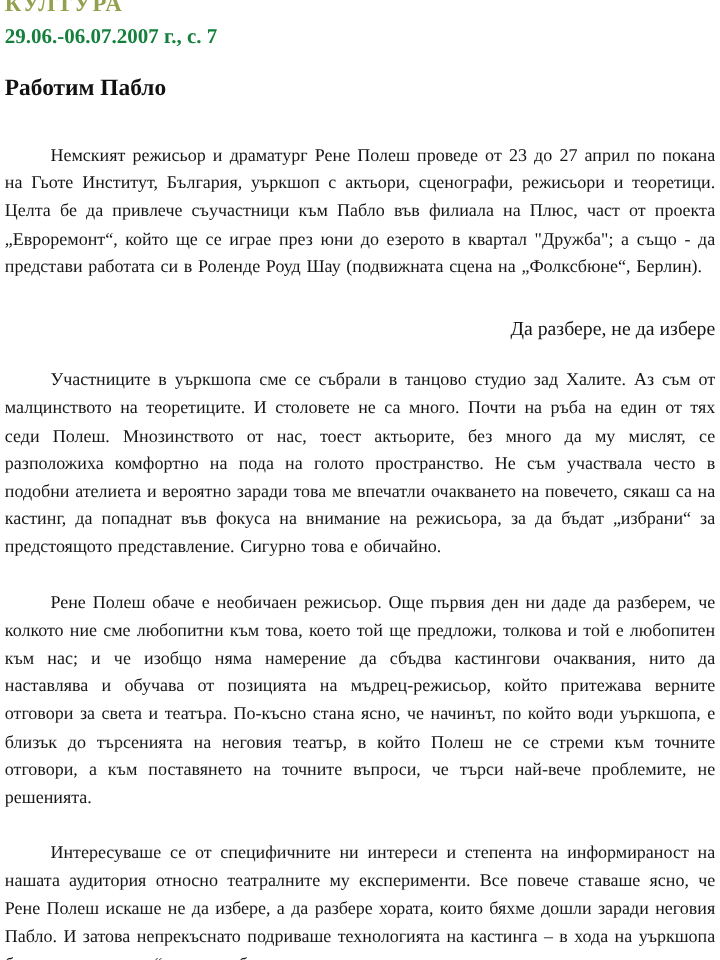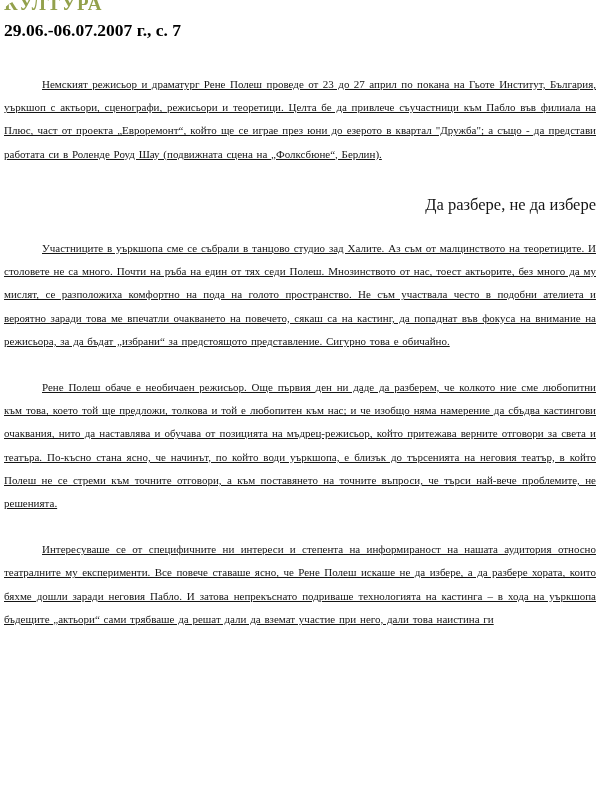--- a/index.html
+++ b/index.html
@@ -1,15 +1,15 @@
 <!DOCTYPE html>
 <html><head>
 <meta charset="utf-8">
 <style>
-  * { margin: 0; padding: 0; box-sizing: border-box; border-radius: 21px; }
+  * { margin: 0; padding: 0; box-sizing: border-box; }
 
   html, body {
     width: 600px;
     height: 800px;
     background: #ffffff;
     overflow: hidden;
   }
 
   .page {
     width: 600px;
@@ -27,45 +27,44 @@
     font-size: 19px;
     letter-spacing: 1.5px;
     color: #93a14c;
     margin-top: -6px;        
     line-height: 19px;
   }
 
   .issue-line {
     font-weight: 700;
     font-size: 17.5px;
-    color: #000000;
+    color: #15803d;
     margin-top: 7px;
     line-height: 20px;
   }
 
   .article-title {
     font-weight: 700;
     font-size: 19.5px;
     color: #111111;
     margin-top: 22px;
     line-height: 24px;
   }
 
   .body-copy {
     margin-top: 33px;
   }
 
   p.para {
-    font-size: 11px;
+    font-size: 15px;
     line-height: 23.2px;
     text-align: justify;
     text-indent: 38px;
     margin-bottom: 23px;
     word-spacing: 1px;
-    text-decoration: underline;
   }
 
   p.para:last-child {
     margin-bottom: 0;
   }
 
   .subheading {
     font-size: 16.5px;
     line-height: 23.2px;
     padding-left: 38px;
@@ -75,20 +74,21 @@
 </style>
 </head>
 <body>
 
 <div class="page">
 
   <div class="masthead-logo">КУЛТУРА</div>
 
   <div class="issue-line">29.06.-06.07.2007 г., с. 7</div>
 
+  <h1 class="article-title">Работим Пабло</h1>
 
   <div class="body-copy">
 
     <p class="para">Немският режисьор и драматург Рене Полеш проведе от 23 до 27 април по покана на Гьоте Институт, България, уъркшоп с актьори, сценографи, режисьори и теоретици. Целта бе да привлече съучастници към Пабло във филиала на Плюс, част от проекта „Евроремонт“, който ще се играе през юни до езерото в квартал "Дружба"; а също - да представи работата си в Роленде Роуд Шау (подвижната сцена на „Фолксбюне“, Берлин).</p>
 
     <div class="subheading">Да разбере, не да избере</div>
 
     <p class="para">Участниците в уъркшопа сме се събрали в танцово студио зад Халите. Аз съм от малцинството на теоретиците. И столовете не са много. Почти на ръба на един от тях седи Полеш. Мнозинството от нас, тоест актьорите, без много да му мислят, се разположиха комфортно на пода на голото пространство. Не съм участвала често в подобни ателиета и вероятно заради това ме впечатли очакването на повечето, сякаш са на кастинг, да попаднат във фокуса на внимание на режисьора, за да бъдат „избрани“ за предстоящото представление. Сигурно това е обичайно.</p>
 
     <p class="para">Рене Полеш обаче е необичаен режисьор. Още първия ден ни даде да разберем, че колкото ние сме любопитни към това, което той ще предложи, толкова и той е любопитен към нас; и че изобщо няма намерение да сбъдва кастингови очаквания, нито да наставлява и обучава от позицията на мъдрец-режисьор, който притежава верните отговори за света и театъра. По-късно стана ясно, че начинът, по който води уъркшопа, е близък до търсенията на неговия театър, в който Полеш не се стреми към точните отговори, а към поставянето на точните въпроси, че търси най-вече проблемите, не решенията.</p>

